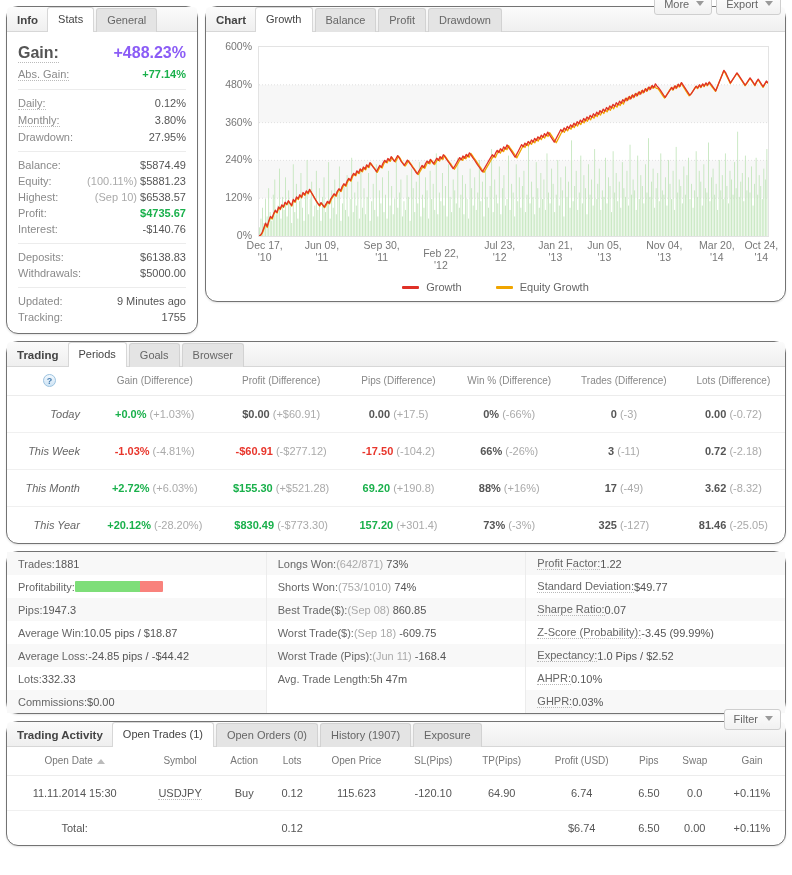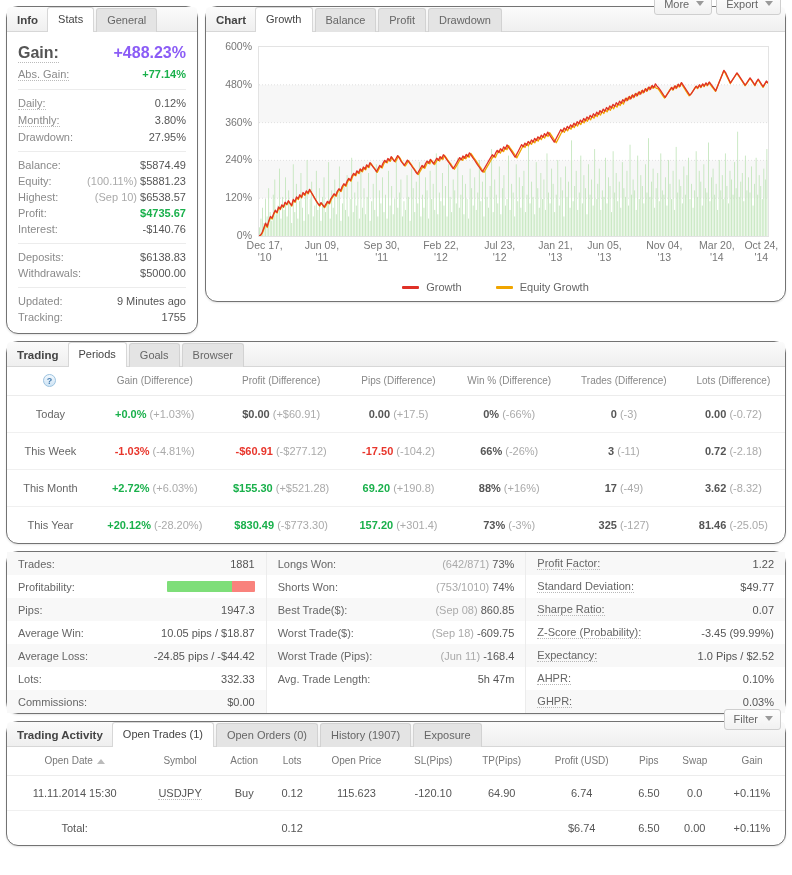--- a/index.html
+++ b/index.html
@@ -156,42 +156,42 @@
     white-space: nowrap;
   }
   .tbl td {
     padding: 12px 12px;
     border-bottom: 1px solid #f0f0f0;
     text-align: center;
     font-size: 11px;
     white-space: nowrap;
   }
   .tbl tr:last-child td { border-bottom: none; }
-  .tbl td.lab { text-align: center; color: #666; padding-left: 14px; }
+  .tbl td.lab { text-align: right; color: #666; padding-left: 14px; font-style: italic; }
   .pval { font-weight: bold; }
   .pdiff { color: #aaa; font-weight: normal; }
   .pos { color: #19b04b; }
   .neg { color: #e8362c; }
   .neu { color: #555; }
   .helpicon {
     display: inline-block; width: 13px; height: 13px;
     border-radius: 50%;
     border: 1px solid #9cc3e0;
     background: linear-gradient(#f2f8fd,#cfe4f5);
     color: #4a7fb0; font-size: 9px; font-weight: bold;
     line-height: 12px; text-align: center;
     cursor: pointer;
   }
 
   
   .statcols { display: flex; }
   .statcol { flex: 1; }
   .statcol + .statcol { border-left: 1px solid #ececec; }
   .srow {
-    display: flex; justify-content: space-between; align-items: center;
+    display: flex; align-items: center;
     padding: 5px 11px; height: 23px; font-size: 11px;
   }
   .srow:nth-child(odd) { background: #f8f8f8; }
   .srow:nth-child(even) { background: #fff; }
   .skey { color: #666; }
   .skey.dot { border-bottom: 1px dotted #b9b9b9; }
   .sval { color: #555; text-align: right; white-space: nowrap; }
   .sdim { color: #aaa; }
   .profbar {
     width: 88px; height: 11px; border-radius: 1px; overflow: hidden;
@@ -678,21 +678,21 @@
               <div class="ylabel" style="position: absolute; left: 0px; width: 42px; text-align: right; top: 157.2px; padding-right: 6px;">120%</div>
               <div class="ylabel" style="position: absolute; left: 0px; width: 42px; text-align: right; top: 119.4px; padding-right: 6px;">240%</div>
               <div class="ylabel" style="position: absolute; left: 0px; width: 42px; text-align: right; top: 81.6px; padding-right: 6px;">360%</div>
               <div class="ylabel" style="position: absolute; left: 0px; width: 42px; text-align: right; top: 43.8px; padding-right: 6px;">480%</div>
               <div class="ylabel" style="position: absolute; left: 0px; width: 42px; text-align: right; top: 6px; padding-right: 6px;">600%</div>
             </div>
           <div class="xlabels" id="xaxis">
               <div class="xlab" style="left: 1.3%; top: 0px;">Dec 17,<br>'10</div>
               <div class="xlab" style="left: 12.5%; top: 0px;">Jun 09,<br>'11</div>
               <div class="xlab" style="left: 24.2%; top: 0px;">Sep 30,<br>'11</div>
-              <div class="xlab" style="left: 35.8%; top: 0px;">Feb 22,<br>'12</div>
+              <div class="xlab" style="left: 35.8%; top: 8px;">Feb 22,<br>'12</div>
               <div class="xlab" style="left: 47.3%; top: 0px;">Jul 23,<br>'12</div>
               <div class="xlab" style="left: 58.2%; top: 0px;">Jan 21,<br>'13</div>
               <div class="xlab" style="left: 67.8%; top: 0px;">Jun 05,<br>'13</div>
               <div class="xlab" style="left: 79.5%; top: 0px;">Nov 04,<br>'13</div>
               <div class="xlab" style="left: 89.8%; top: 0px;">Mar 20,<br>'14</div>
               <div class="xlab" style="left: 98.5%; top: 0px;">Oct 24,<br>'14</div>
             </div>
           <div class="legend">
             <div class="legitem">
               <span class="legswatch" id="sw0" style="background: rgb(224, 49, 39);"></span>

